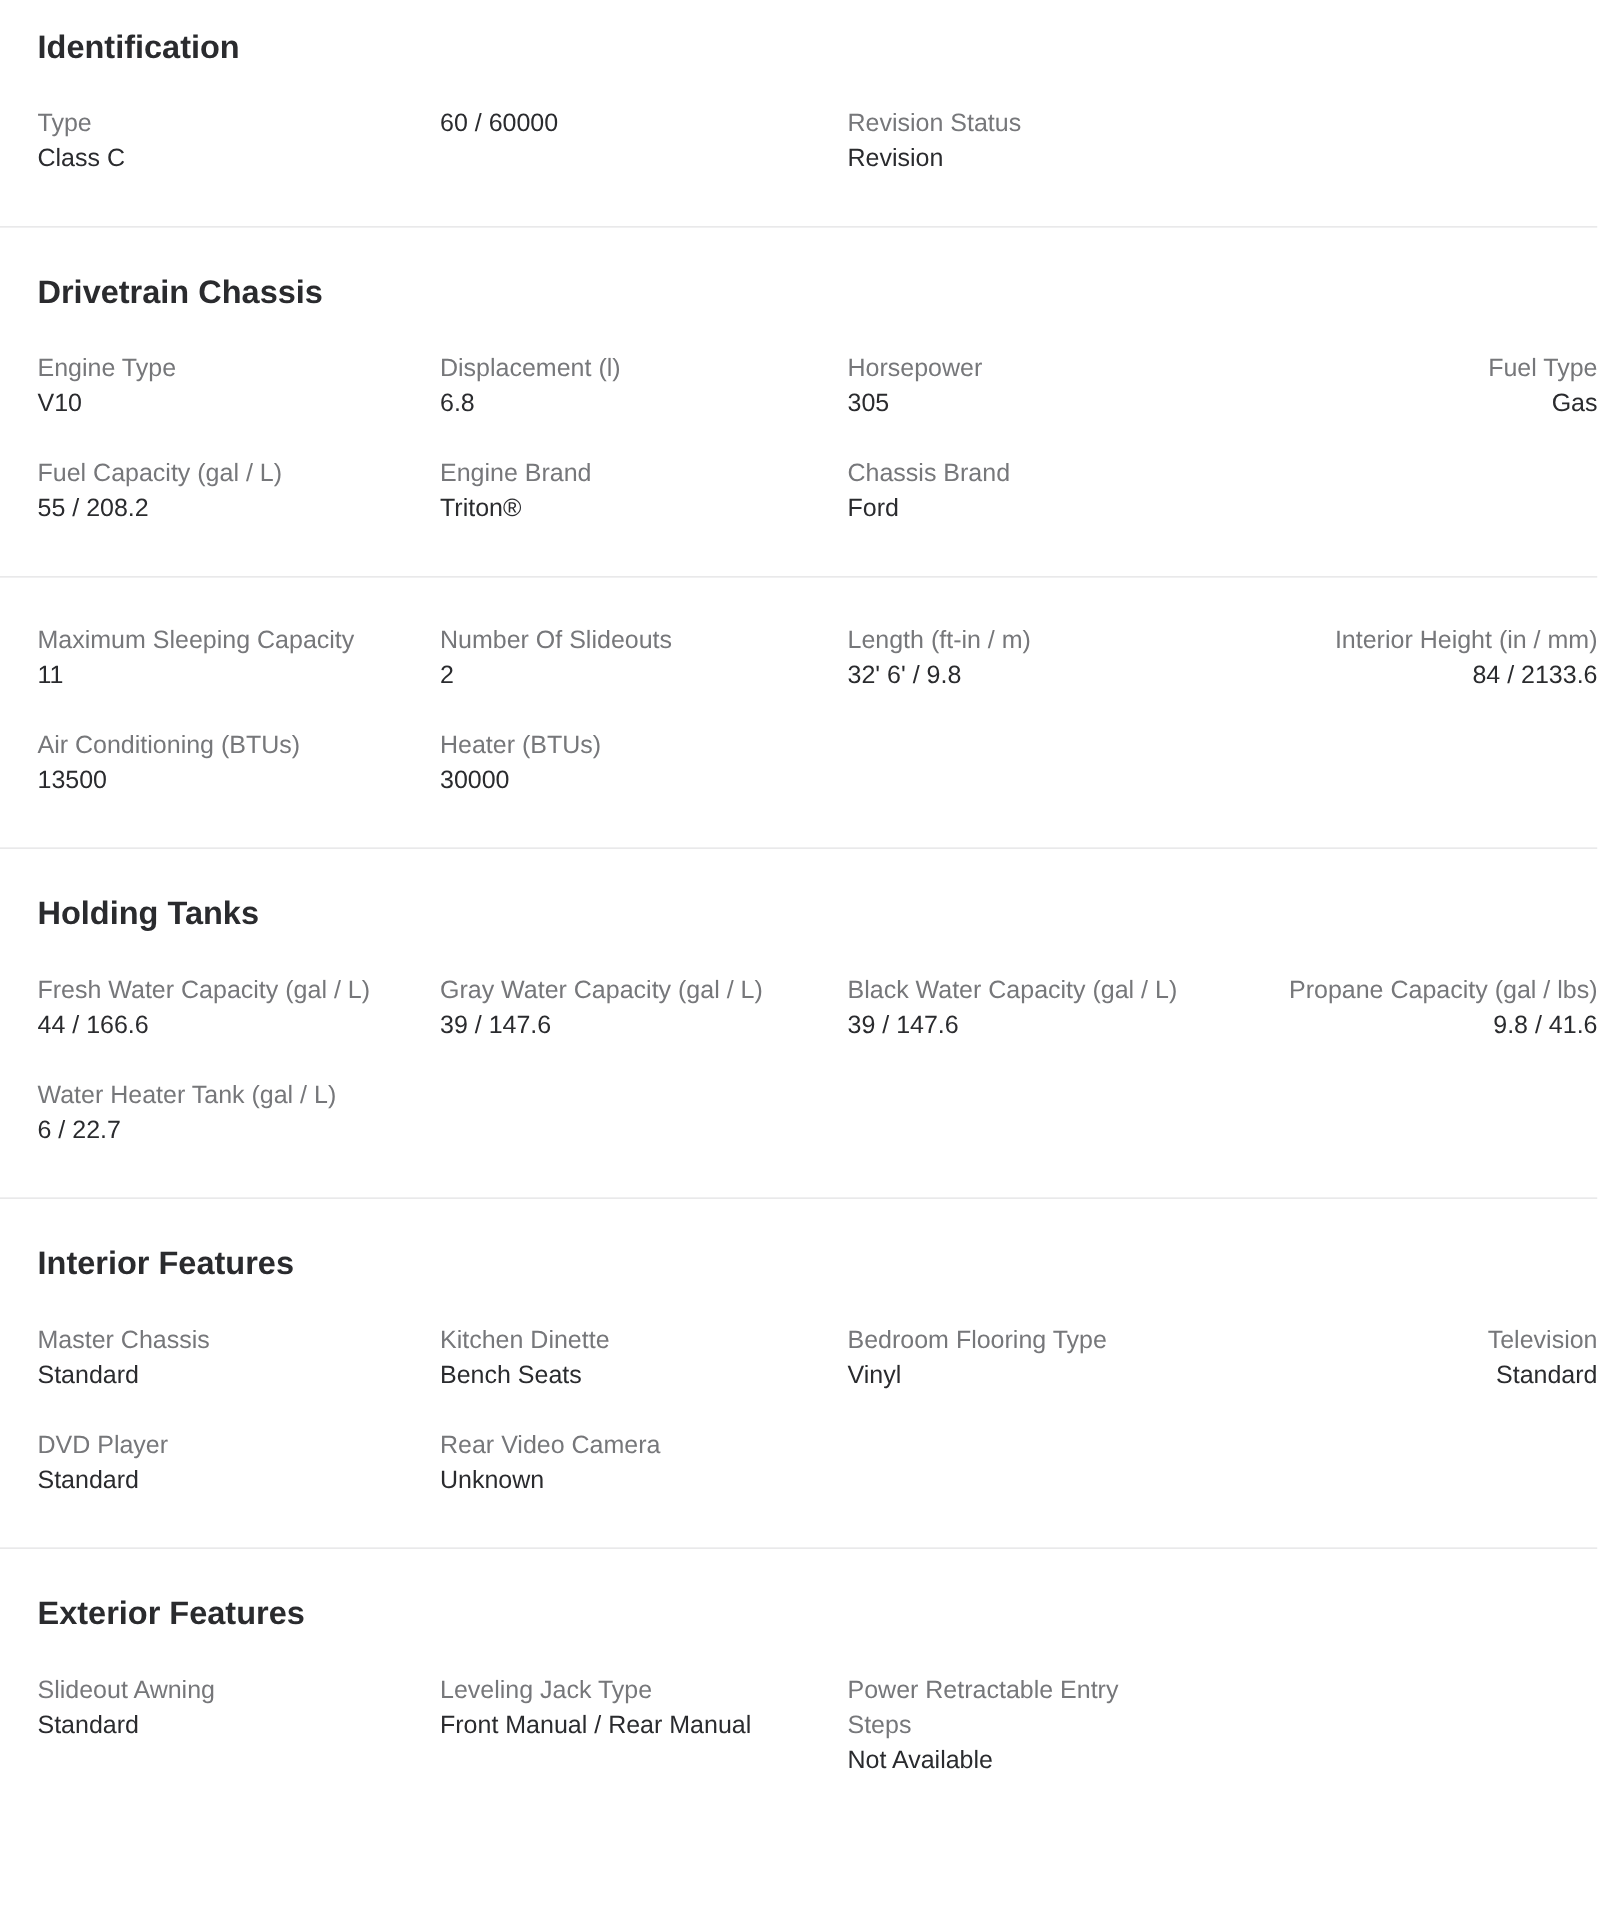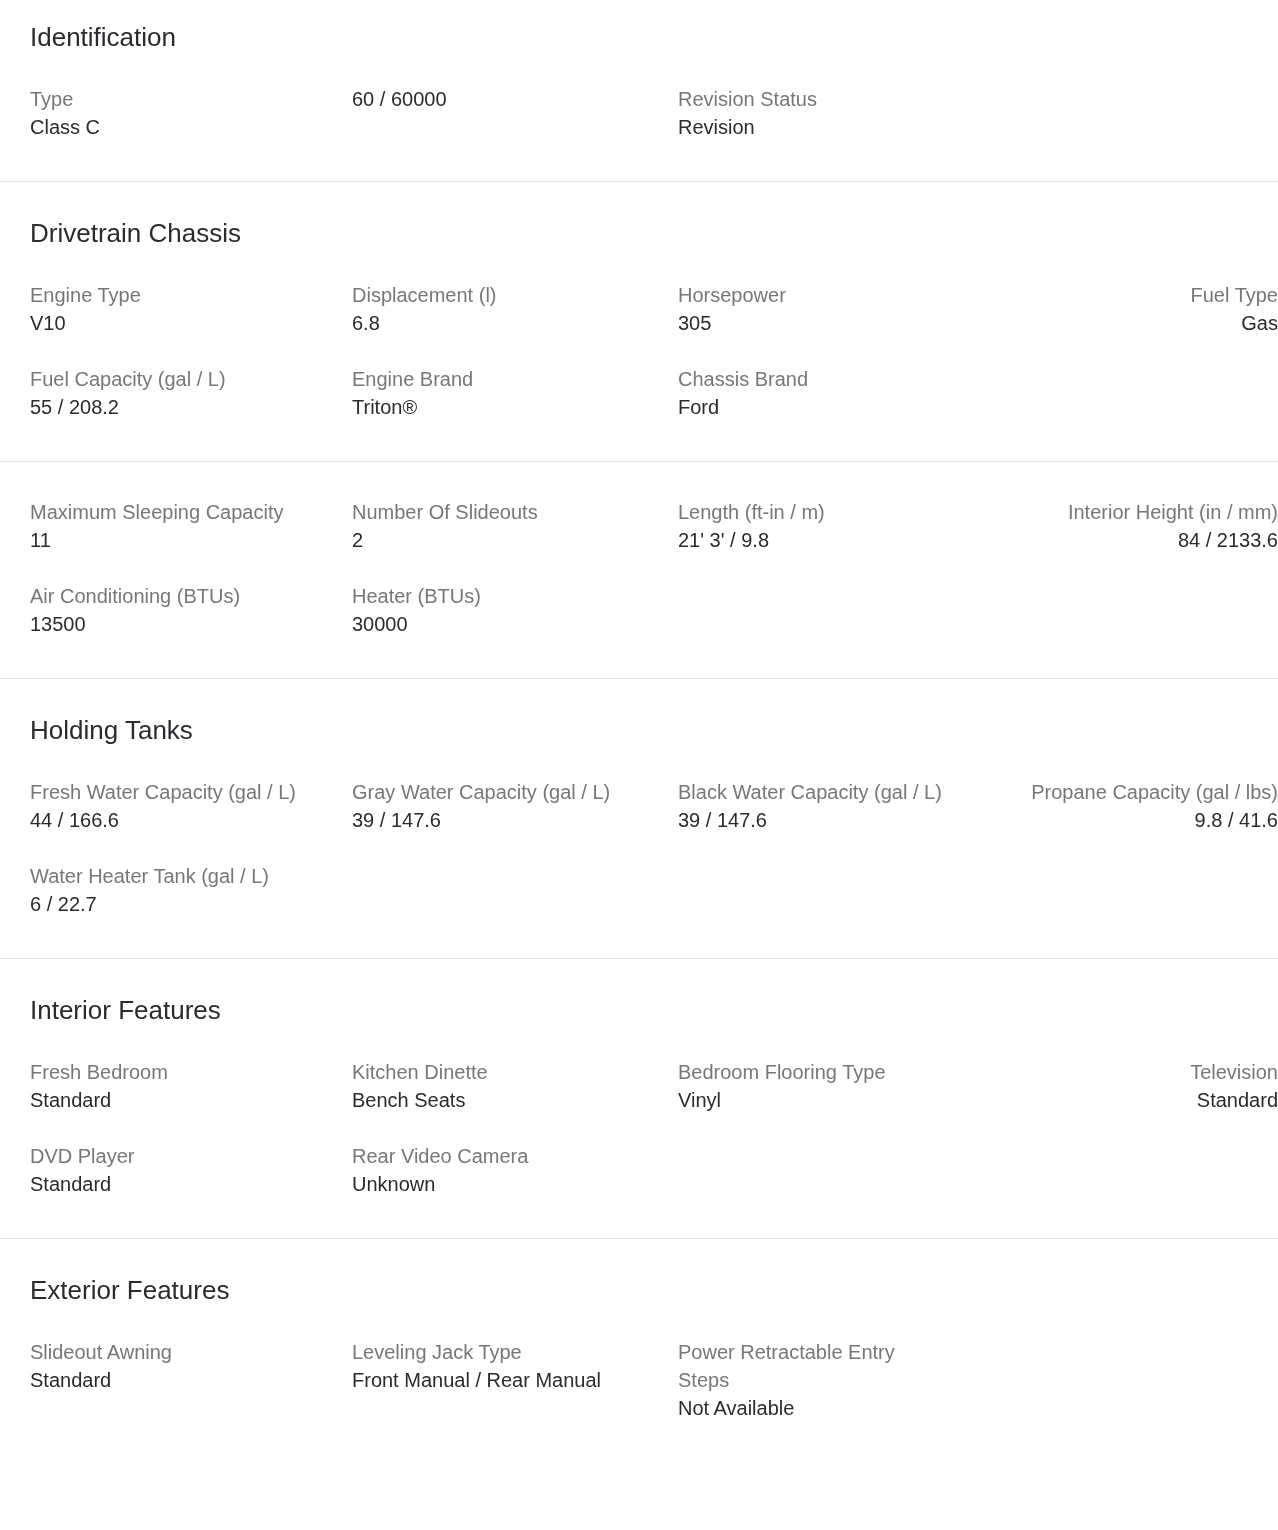--- a/index.html
+++ b/index.html
@@ -25,21 +25,21 @@
     padding-top:22px;
   }
   .spec-section:last-child{
     border-bottom:none;
     padding-bottom:16px;
   }
   .section-title{
     margin:0 10px 32px 0;
     font-size:26px;
     line-height:31px;
-    font-weight:400;
+    font-weight:700;
     color:var(--heading-color);
     letter-spacing:0;
   }
   .section-grid{
     display:grid;
     grid-template-columns:322px 326px 322px 278px;
     row-gap:28px;
     column-gap:0;
   }
   .field{
@@ -132,21 +132,21 @@
     <div class="field-value">11</div>
   </div>
 
   <div class="field">
     <div class="field-label">Number Of Slideouts</div>
     <div class="field-value">2</div>
   </div>
 
   <div class="field">
     <div class="field-label">Length (ft-in / m)</div>
-    <div class="field-value">21' 3' / 9.8</div>
+    <div class="field-value">32' 6' / 9.8</div>
   </div>
 
   <div class="field">
     <div class="field-label">Interior Height (in / mm)</div>
     <div class="field-value">84 / 2133.6</div>
   </div>
 
   <div class="field">
     <div class="field-label">Air Conditioning (BTUs)</div>
     <div class="field-value">13500</div>
@@ -186,21 +186,21 @@
     <div class="field-label">Water Heater Tank (gal / L)</div>
     <div class="field-value">6 / 22.7</div>
   </div>
 </div>
   </section>
 
   <section class="spec-section">
     <h2 class="section-title">Interior Features</h2>
     <div class="section-grid">
   <div class="field">
-    <div class="field-label">Fresh Bedroom</div>
+    <div class="field-label">Master Chassis</div>
     <div class="field-value">Standard</div>
   </div>
 
   <div class="field">
     <div class="field-label">Kitchen Dinette</div>
     <div class="field-value">Bench Seats</div>
   </div>
 
   <div class="field">
     <div class="field-label">Bedroom Flooring Type</div>

